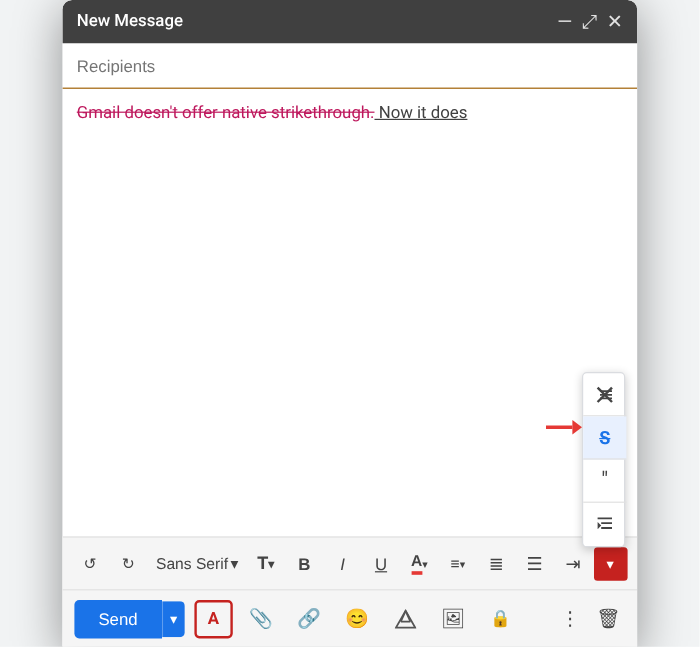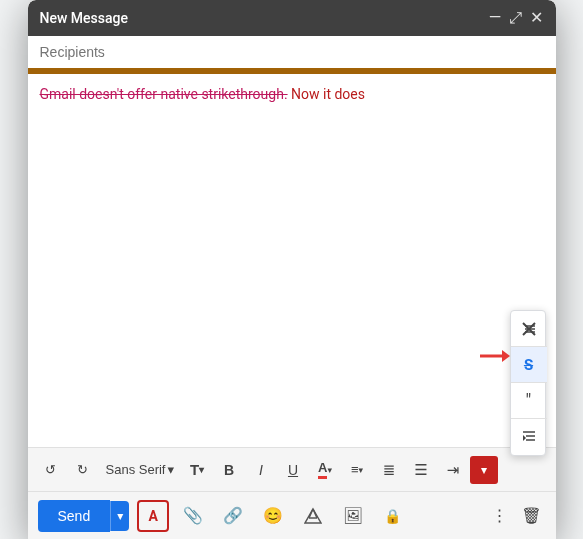--- a/index.html
+++ b/index.html
@@ -5,21 +5,21 @@
     * { box-sizing: border-box; margin: 0; padding: 0; }
     body {
       background: #f1f3f4;
       display: flex;
       align-items: center;
       justify-content: center;
       height: 100vh;
       font-family: 'Roboto', Arial, sans-serif;
     }
     .compose-window {
-      width: 528px;
+      width: 479px;
       height: 539px;
       background: #fff;
       border-radius: 8px 8px 0 0;
       box-shadow: 0 8px 40px rgba(0,0,0,0.4);
       display: flex;
       flex-direction: column;
       overflow: hidden;
       position: relative;
     }
     .title-bar {
@@ -42,21 +42,21 @@
       gap: 8px;
       align-items: center;
     }
     .title-bar-controls span {
       cursor: pointer;
       opacity: 0.85;
       font-size: 16px;
       line-height: 1;
     }
     .field-row {
-      border-bottom: 6px solid #a16207;
+      border-bottom: 1px solid #a16207;
       padding: 10px 12px;
       font-size: 14px;
       color: #888;
       flex-shrink: 0;
       height: 38px;
       display: flex;
       align-items: center;
     }
     .field-row input {
       border: none;
@@ -75,21 +75,22 @@
       position: relative;
     }
     .body-text {
       line-height: 1.5;
     }
     .strikethrough {
       text-decoration: line-through;
       color: #be185d;
     }
     .normal-text {
-      color: #b91c1c;
+      color: #404040;
+      text-decoration: underline;
     }
 
     
     .popup-toolbar {
       position: absolute;
       right: 10px;
       top: 310px;
       background: #fff;
       border: 1px solid #dadce0;
       border-radius: 4px;

